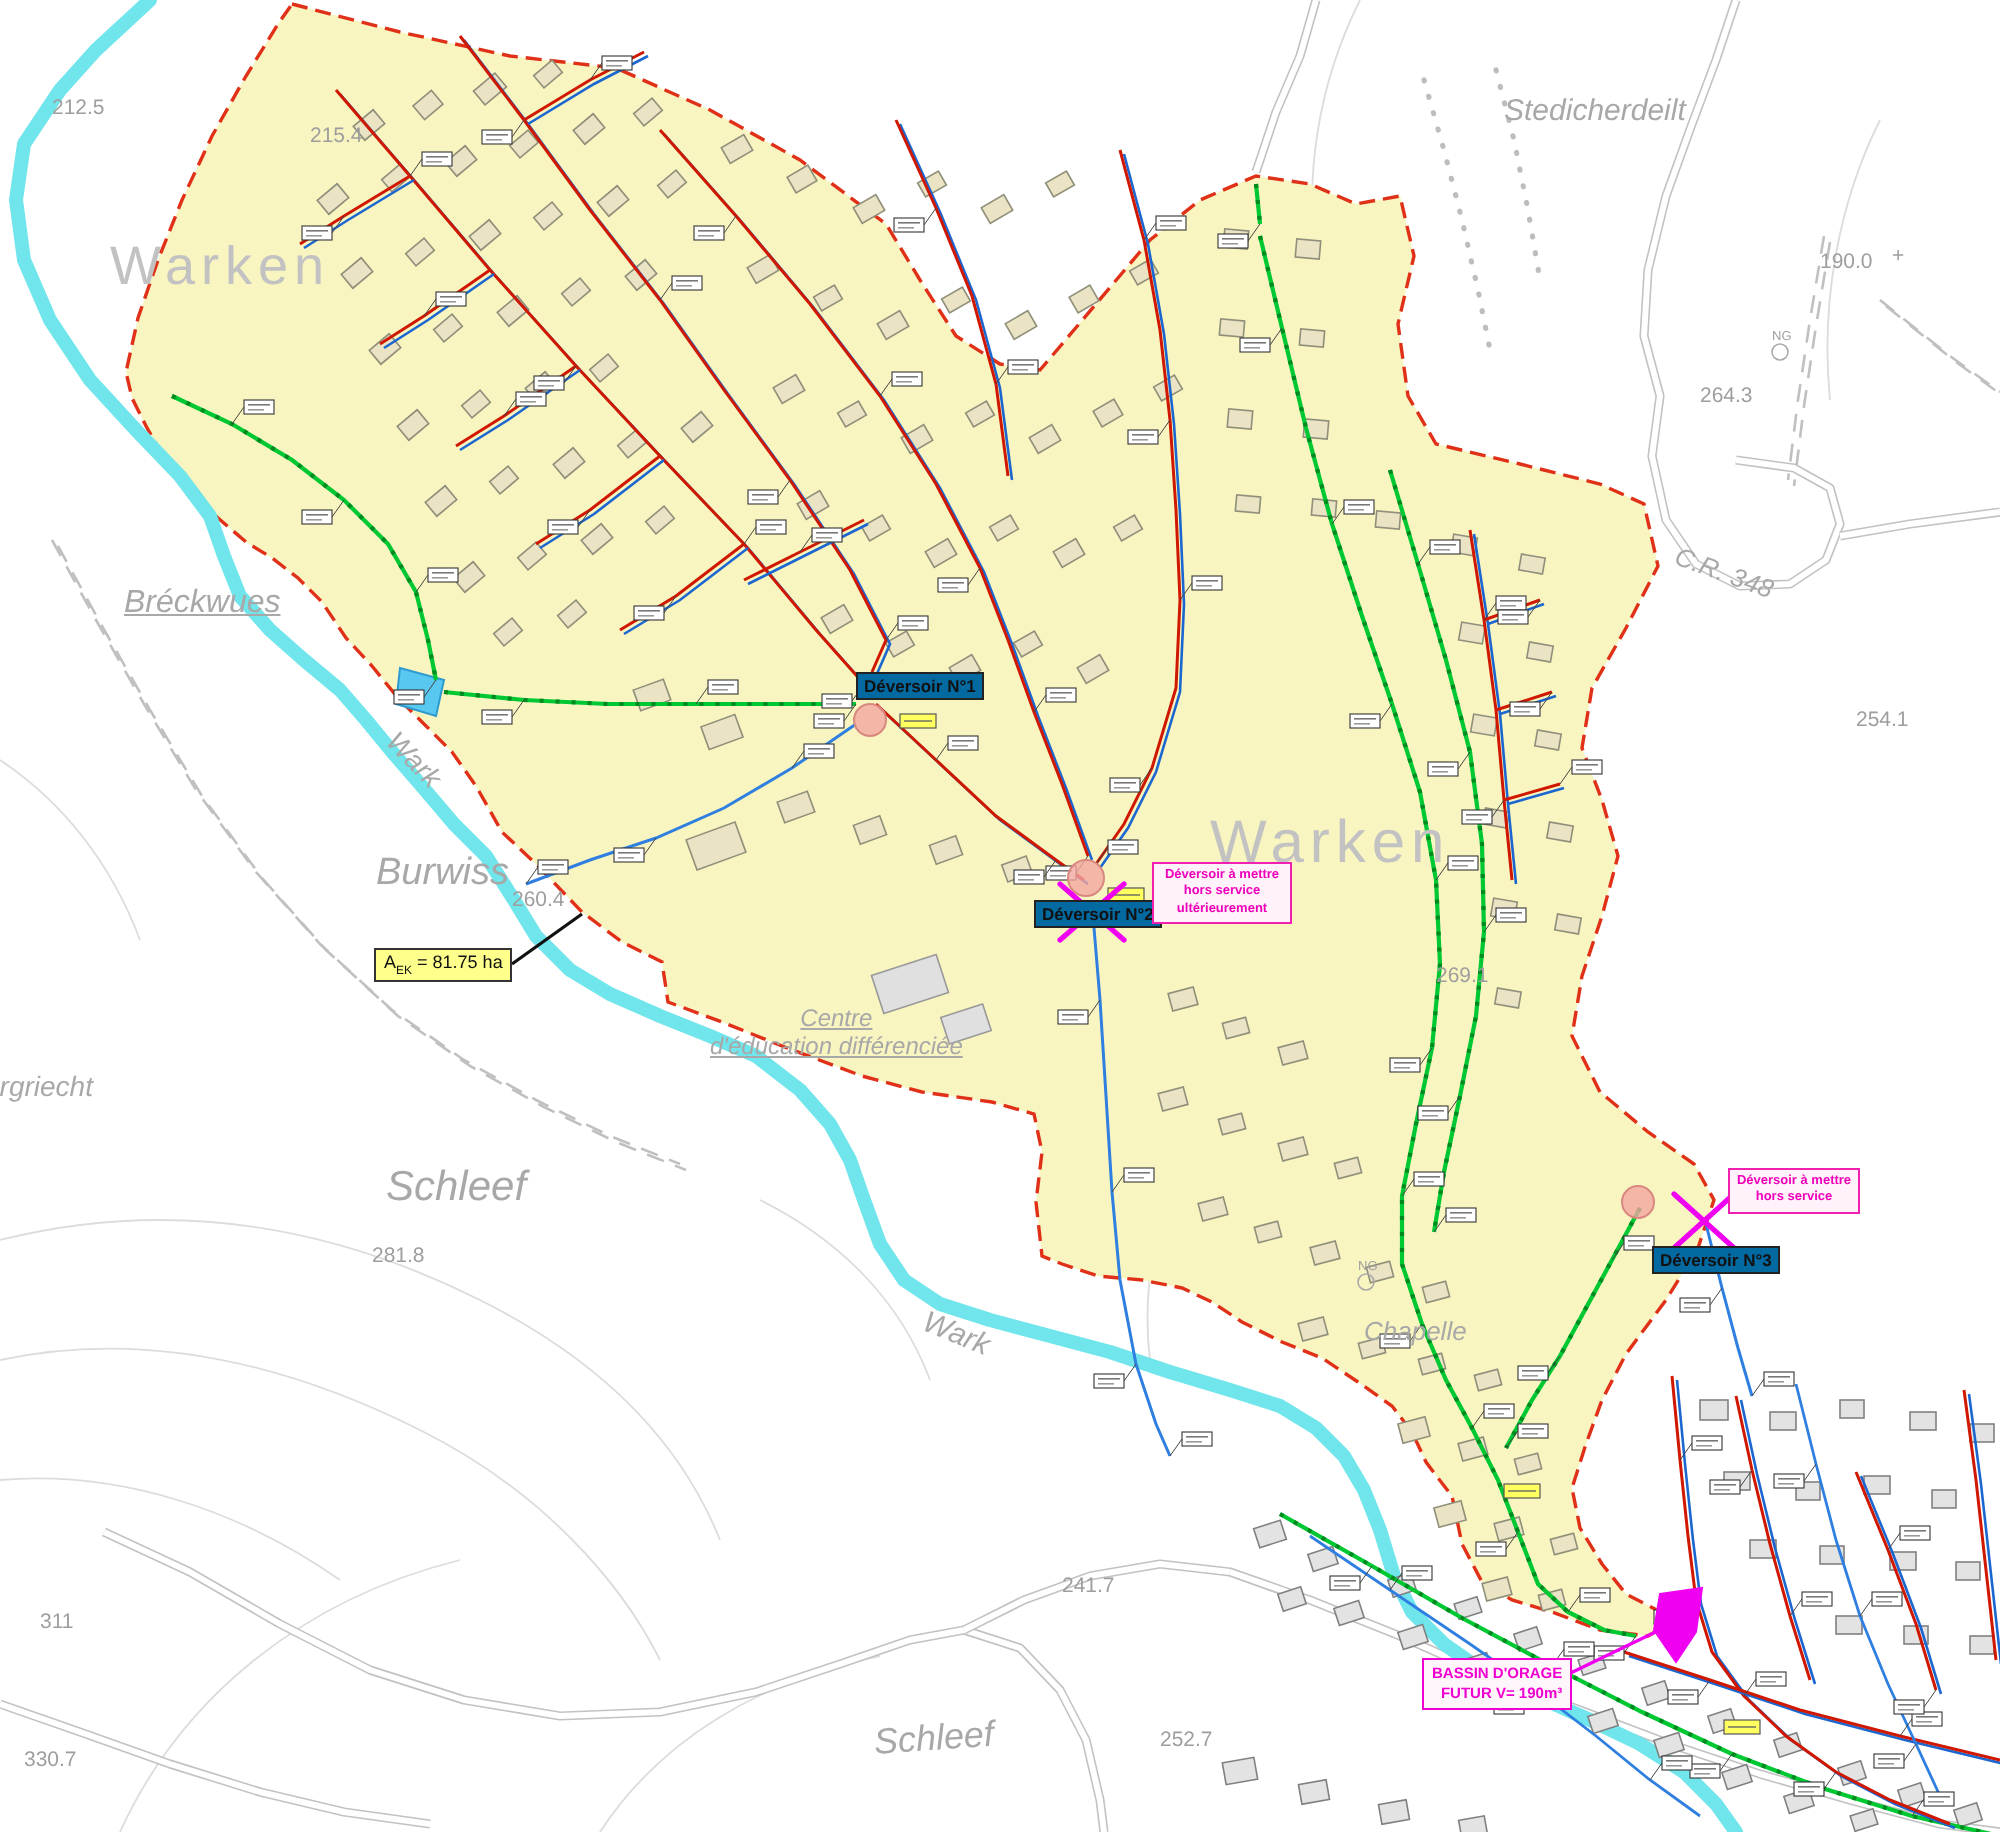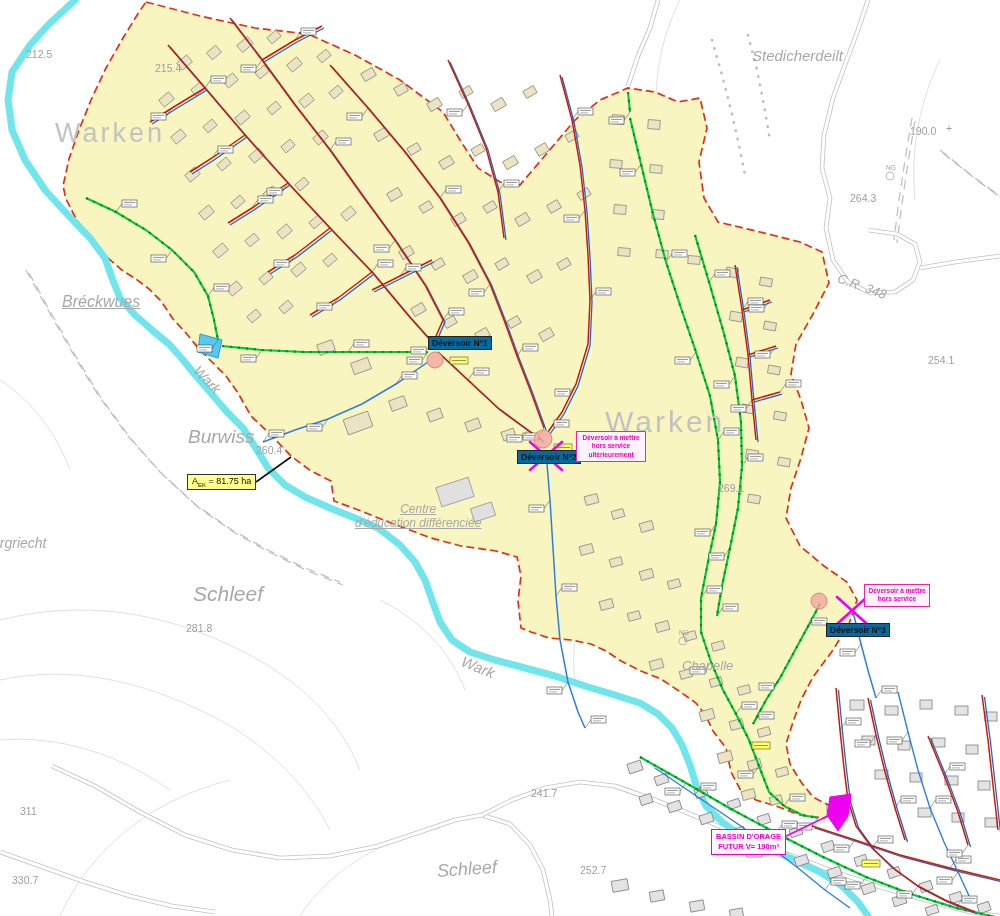--- a/index.html
+++ b/index.html
@@ -9,21 +9,21 @@
   .place-label{position:absolute;color:#a8a8a8;font-style:italic;white-space:nowrap;
     transform-origin:left center;pointer-events:none;}
   .big-town{font-style:normal;color:#c2c2c2;letter-spacing:3px;}
   .elev{position:absolute;color:#9e9e9e;font-size:10.5px;white-space:nowrap;pointer-events:none;}
   .anno-yellow{position:absolute;background:#0369a1;border:1px solid #222;color:#111;
     font-weight:bold;font-size:8.5px;padding:1px 3px;white-space:nowrap;z-index:30;}
   .anno-pink{position:absolute;background:#fff2fa;border:1px solid #f020b0;color:#ee00bb;
     font-weight:bold;font-size:6.5px;line-height:1.3;text-align:center;padding:2px 3px;
     white-space:pre-line;z-index:30;}
   .anno-bassin{position:absolute;background:#fff6fc;border:1px solid #f000d0;color:#f000d0;
-    font-weight:bold;font-size:7.5px;line-height:1.35;text-align:center;padding:2px 4px;
+    font-weight:bold;font-size:7.5px;line-height:1.35;text-align:right;padding:2px 4px;
     white-space:pre-line;z-index:30;}
   #anno-dev1{left:428px;top:336px;}
   #anno-dev2{left:517px;top:450px;}
   #anno-dev3{left:826px;top:608px;margin-top:15px;}
   #anno-note1{left:576px;top:431px;width:62px;}
   #anno-note2{left:864px;top:584px;width:58px;}
   #anno-bassin{left:711px;top:829px;}
   #anno-area{left:187px;top:474px;z-index:30;position:absolute;background:#ffff8c;
     border:1px solid #333;color:#111;font-size:9px;padding:1px 4px;white-space:nowrap;}
   #anno-area sub{font-size:6px;}

